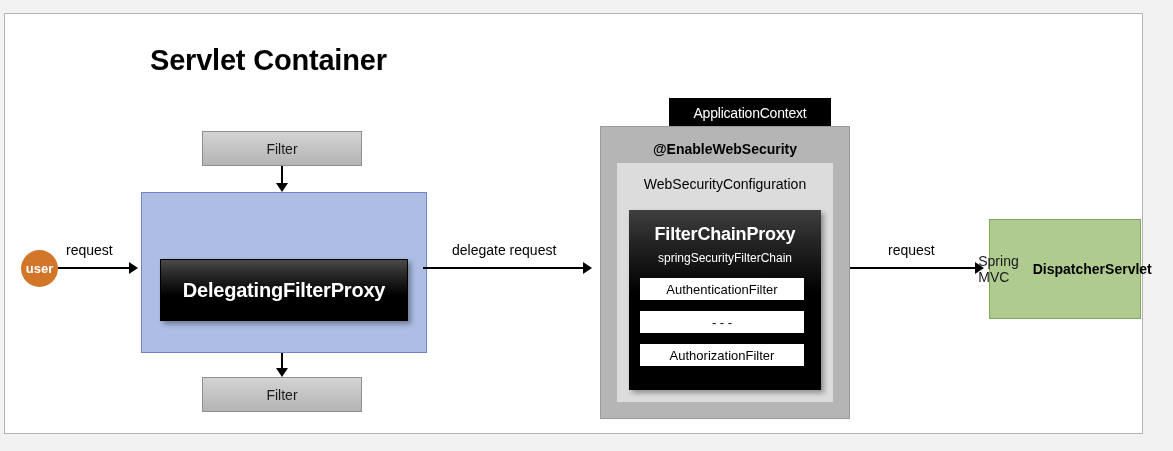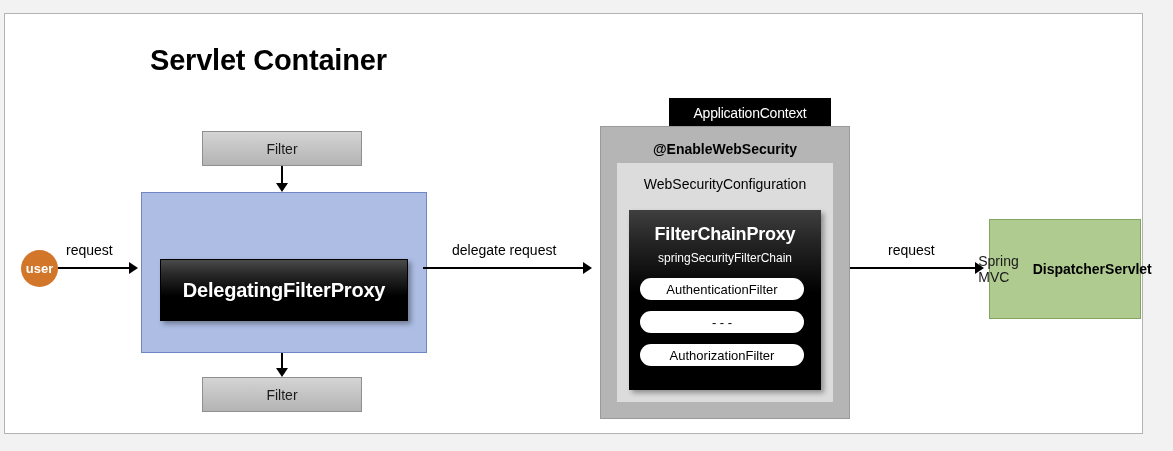--- a/index.html
+++ b/index.html
@@ -207,21 +207,20 @@
     position: absolute;
     left: 11px;
     width: 164px;
     height: 22px;
     background: #ffffff;
     color: #000000;
     font-size: 13px;
     display: flex;
     align-items: center;
     justify-content: center;
-    border-radius: 11px;
   }
   #chain-0 { top: 68px; }
   #chain-1 { top: 101px; }
   #chain-2 { top: 134px; }
 
   
   #spring-mvc {
     position: absolute;
     left: 984px; top: 205px;
     width: 152px; height: 100px;

